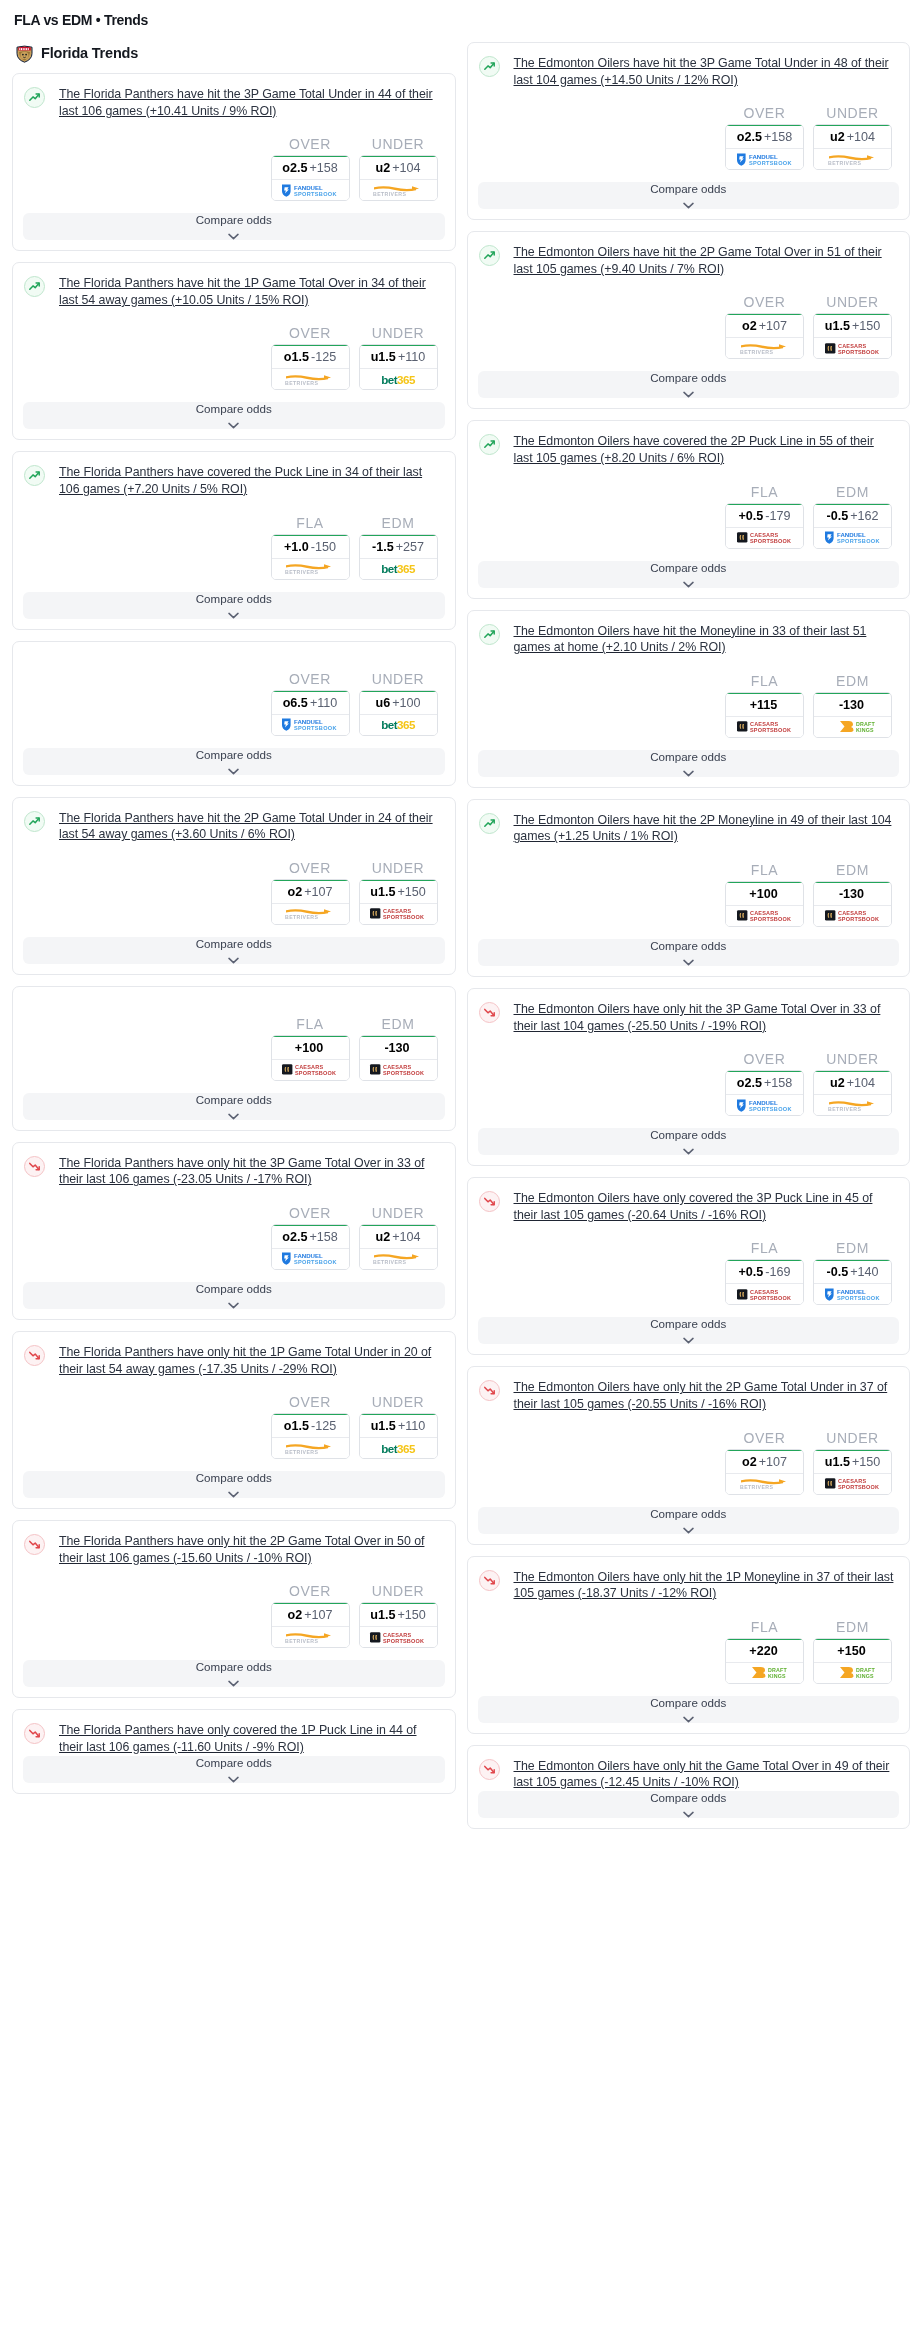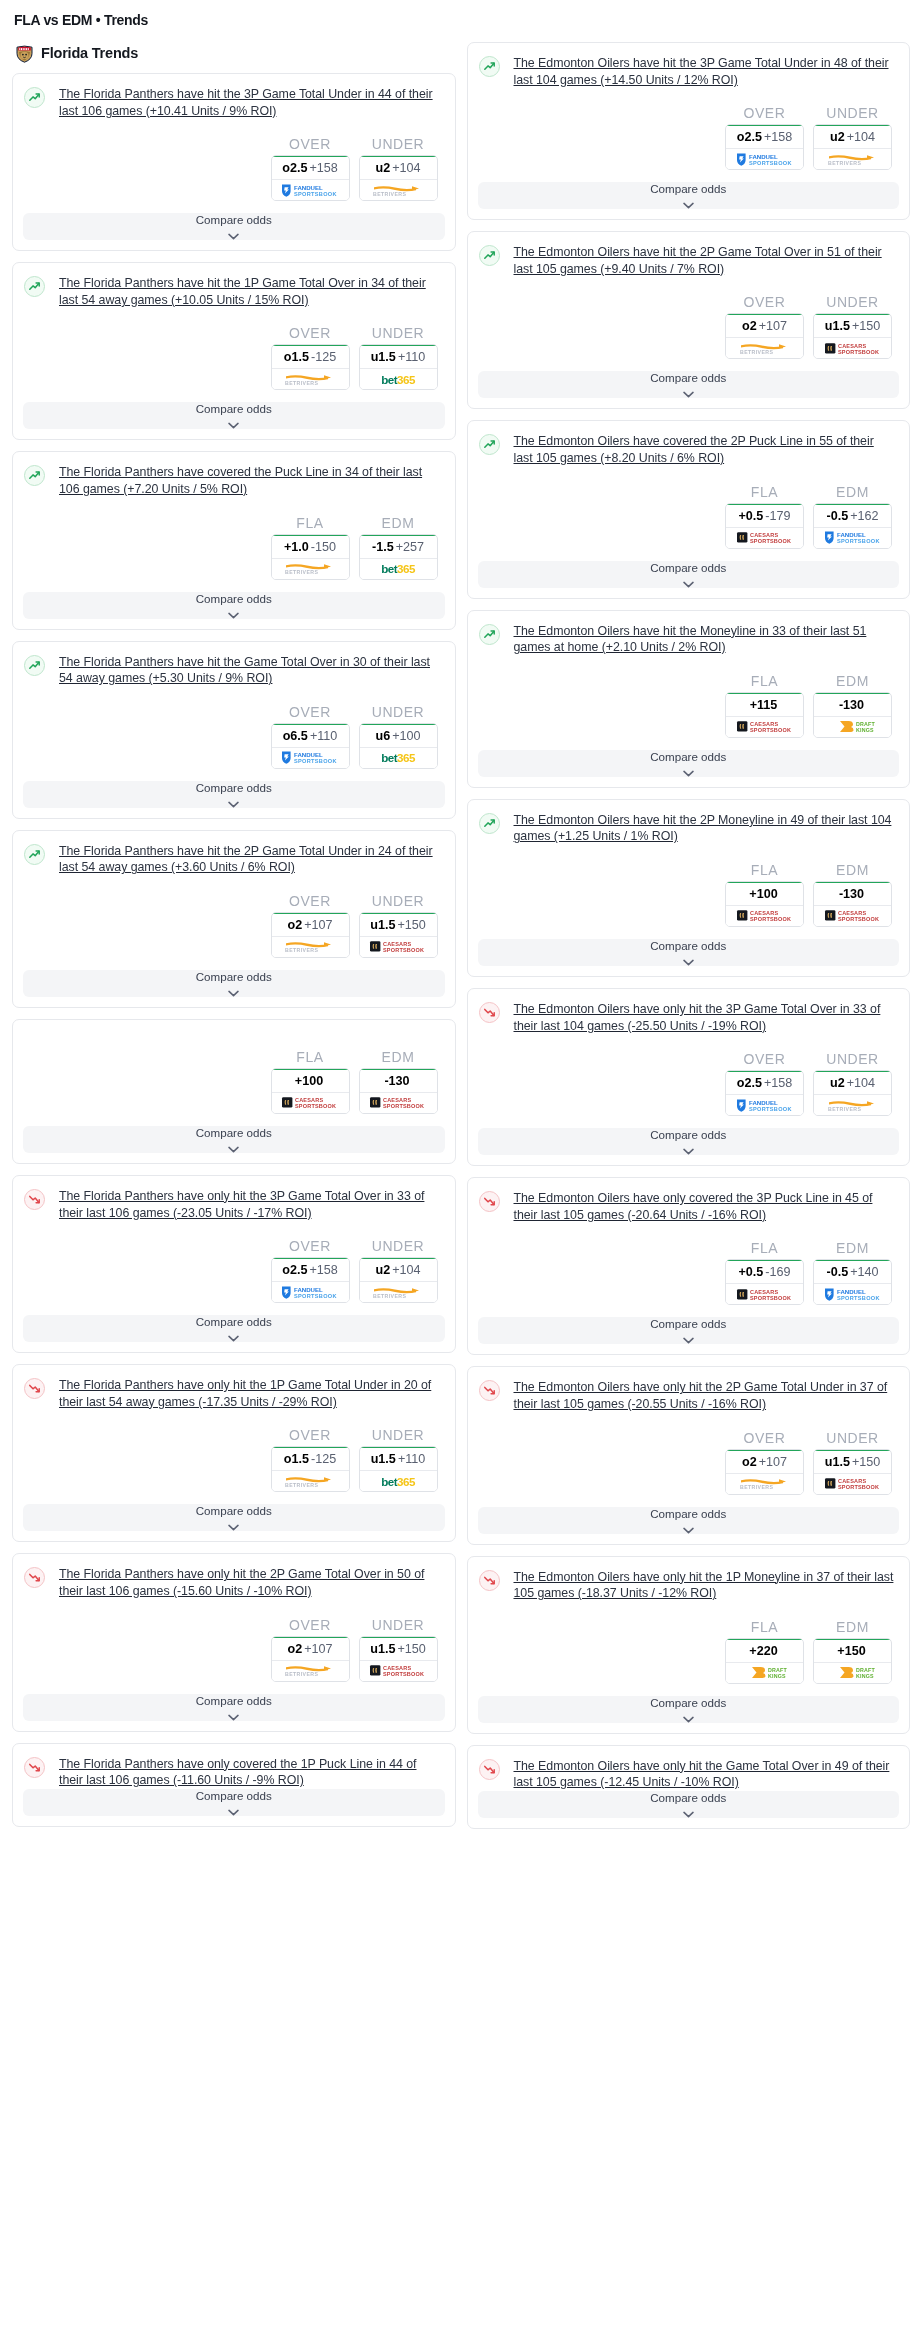--- a/index.html
+++ b/index.html
@@ -280,29 +280,20 @@
         </div>
         <div class="compare">
           <span>Compare odds</span>
           <svg class="chev" width="11" height="7" viewBox="0 0 11 7">
     <path d="M1 1.4 L5.5 5.6 L10 1.4" stroke="#5b6172" stroke-width="1.5" fill="none" stroke-linecap="round" stroke-linejoin="round"></path>
   </svg>
         </div>
       </div>
         <div class="trend-card">
         <div class="trend-body">
-          <div class="trend-top">
-            <span class="tr-icon pos">
-      <svg width="13" height="13" viewBox="0 0 13 13">
-        <path d="M1.8 9.3 L5.0 5.9 L7.2 7.7 L10.9 3.3" stroke="#22a55a" stroke-width="1.5" fill="none" stroke-linecap="round" stroke-linejoin="round"></path>
-        <path d="M8.1 3.1 L11.2 3.1 L11.2 6.1" stroke="#22a55a" stroke-width="1.5" fill="none" stroke-linecap="round" stroke-linejoin="round"></path>
-      </svg>
-              </span>
-            <div class="tr-text">The Florida Panthers have hit the Game Total Over in 30 of their last 54 away games (+5.30 Units / 9% ROI)</div>
-          </div>
           <div class="odds-row">
           <div class="odds-cell">
             <div class="odds-label">OVER</div>
             <div class="odds-box">
               <div class="val"><span class="line">o6.5</span><span class="price">+110</span></div>
               <div class="book">
                     <svg width="62" height="15" viewBox="0 0 62 15">
         <path d="M3 1.4 L11.6 1.4 L11.6 8.0 Q11.6 12.0 7.3 13.8 Q3 12.0 3 8.0 Z" fill="#1f7ae0"></path>
         <path d="M5.6 4.3 L9.6 4.3 L8.2 6.5 L9.9 6.5 L5.9 10.6 L6.9 7.6 L5.2 7.6 Z" fill="#fff"></path>
         <text x="15" y="7.2" font-family="Liberation Sans, sans-serif" font-size="6.1" font-weight="bold" fill="#1f7ae0">FANDUEL</text>

